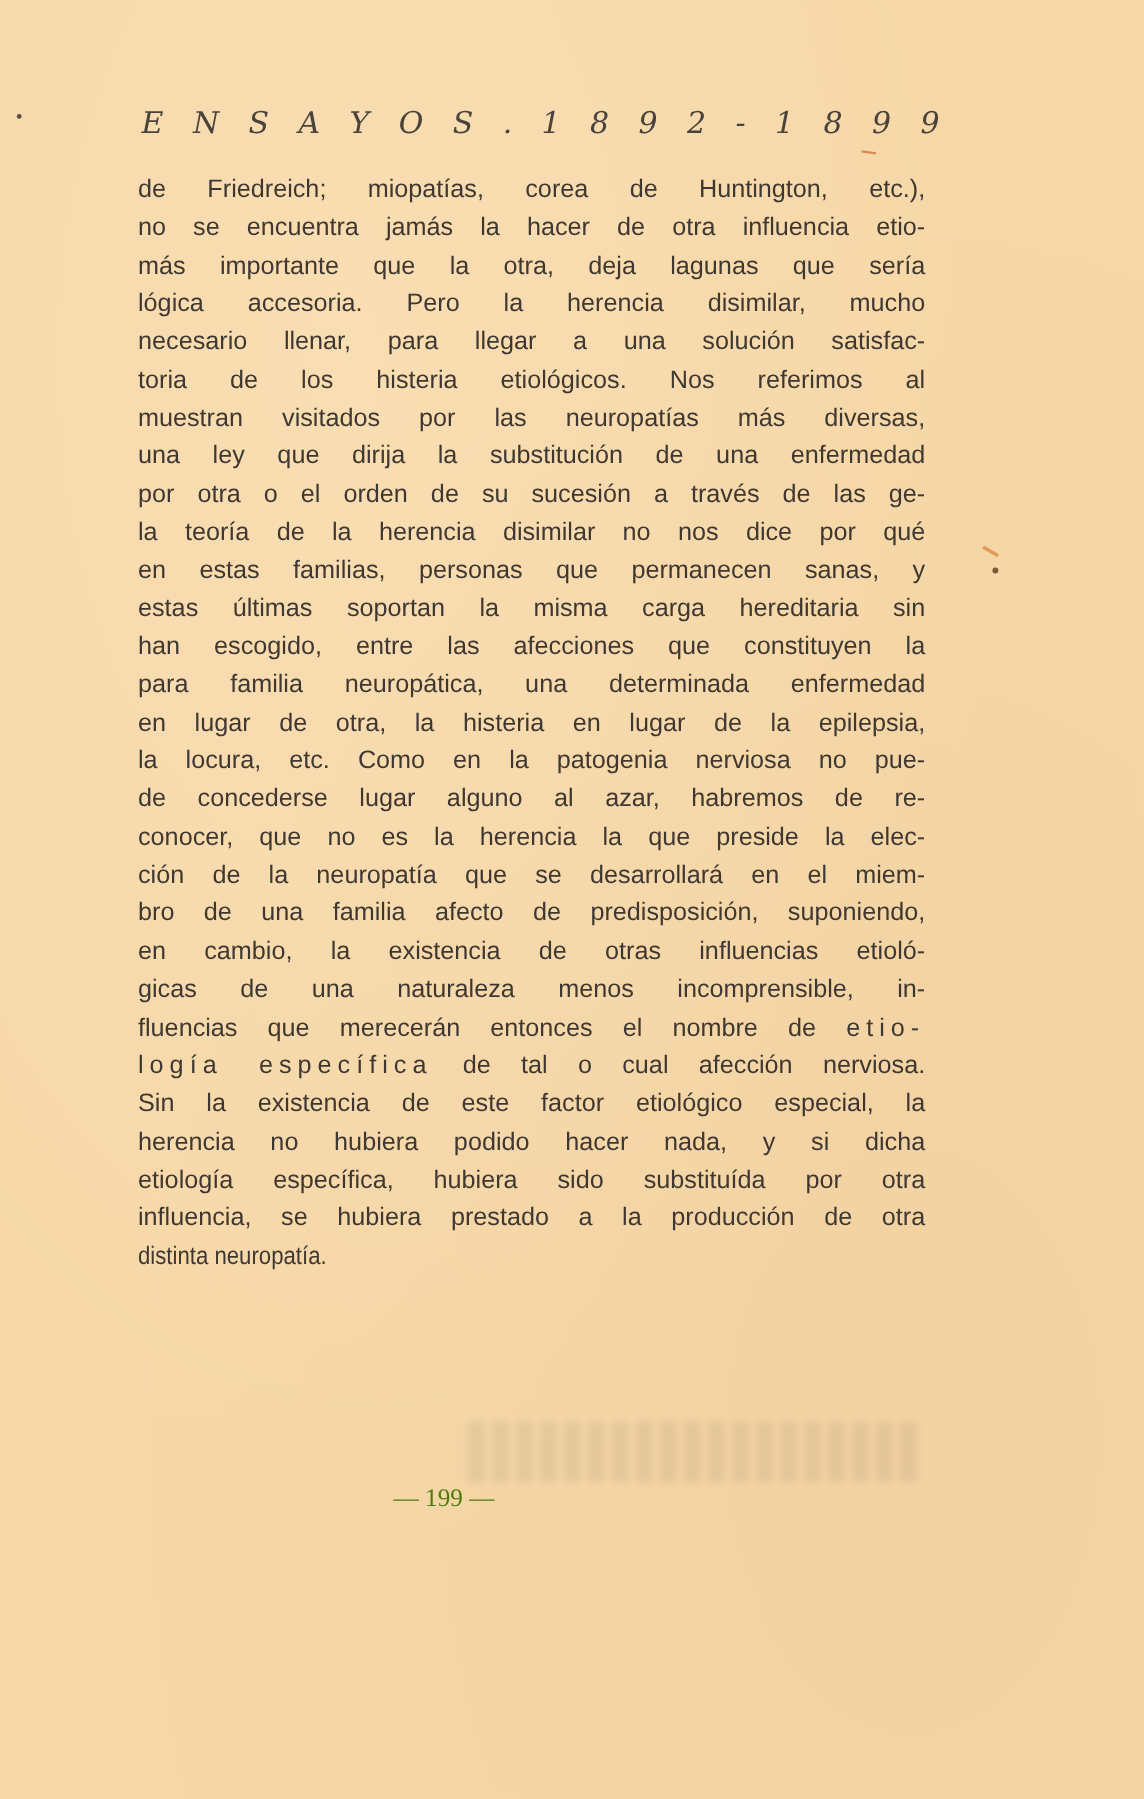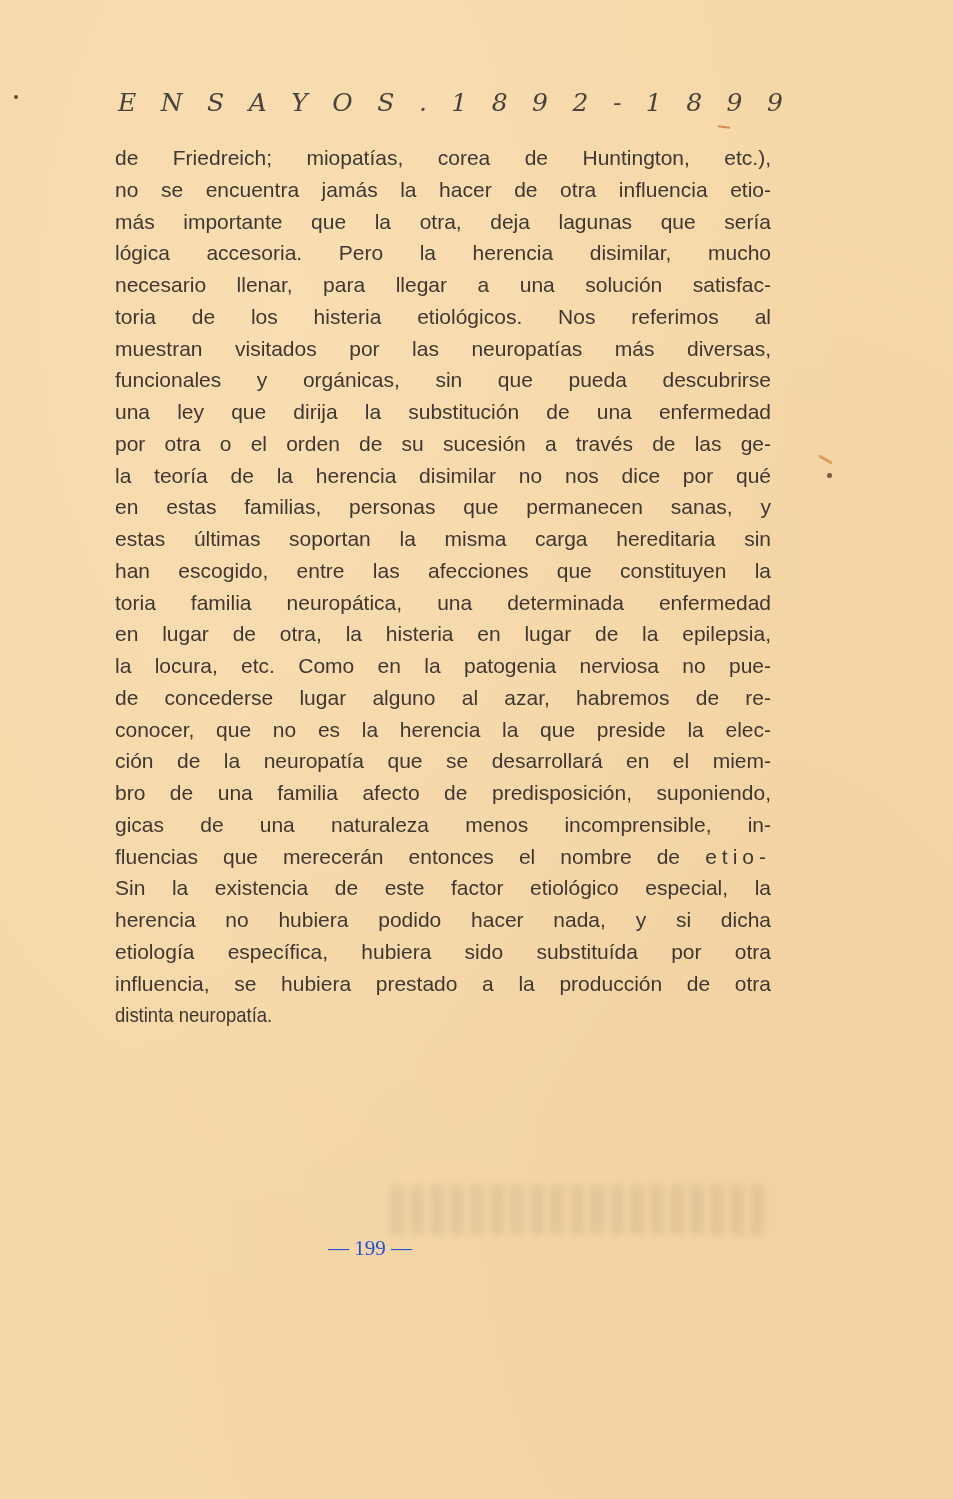--- a/index.html
+++ b/index.html
@@ -114,21 +114,21 @@
       filter: blur(3px);
     }
     .page-number {
       position: absolute;
       left: 0;
       width: 754px;
       top: 1236px;
       text-align: center;
       font-family: "Liberation Serif", serif;
       font-size: 21px;
-      color: #1d4ed8;
+      color: #4d7c0f;
       padding-right: 30px;
       box-sizing: border-box;
       padding-left: 16px;
     }
   </style>
 </head>
 <body>
 
 <div class="page">
   <div class="bullet-mark"></div>
@@ -155,36 +155,37 @@
   <div class="header-underline-mark"></div>
 
   <div class="body-text">
     <span class="line">de Friedreich; miopatías, corea de Huntington, etc.),</span>
     <span class="line">no se encuentra jamás la hacer de otra influencia etio-</span>
     <span class="line">más importante que la otra, deja lagunas que sería</span>
     <span class="line">lógica accesoria. Pero la herencia disimilar, mucho</span>
     <span class="line">necesario llenar, para llegar a una solución satisfac-</span>
     <span class="line">toria de los histeria etiológicos. Nos referimos al</span>
     <span class="line">muestran visitados por las neuropatías más diversas,</span>
-    <span class="line">funcionales y orgánicas, sin que pueda descubrirse</span>
     <span class="line">una ley que dirija la substitución de una enfermedad</span>
     <span class="line">por otra o el orden de su sucesión a través de las ge-</span>
     <span class="line">la teoría de la herencia disimilar no nos dice por qué</span>
     <span class="line">en estas familias, personas que permanecen sanas, y</span>
     <span class="line">estas últimas soportan la misma carga hereditaria sin</span>
     <span class="line">han escogido, entre las afecciones que constituyen la</span>
-    <span class="line">toria familia neuropática, una determinada enfermedad</span>
+    <span class="line">para familia neuropática, una determinada enfermedad</span>
     <span class="line">en lugar de otra, la histeria en lugar de la epilepsia,</span>
     <span class="line">la locura, etc. Como en la patogenia nerviosa no pue-</span>
     <span class="line">de concederse lugar alguno al azar, habremos de re-</span>
     <span class="line">conocer, que no es la herencia la que preside la elec-</span>
     <span class="line">ción de la neuropatía que se desarrollará en el miem-</span>
     <span class="line">bro de una familia afecto de predisposición, suponiendo,</span>
+    <span class="line">en cambio, la existencia de otras influencias etioló-</span>
     <span class="line">gicas de una naturaleza menos incomprensible, in-</span>
     <span class="line"><span>fluencias que merecerán entonces el nombre de</span> <span class="spaced">etio-</span></span>
+    <span class="line"><span class="spaced">logía específica</span> <span>de tal o cual afección nerviosa.</span></span>
     <span class="line">Sin la existencia de este factor etiológico especial, la</span>
     <span class="line">herencia no hubiera podido hacer nada, y si dicha</span>
     <span class="line">etiología específica, hubiera sido substituída por otra</span>
     <span class="line">influencia, se hubiera prestado a la producción de otra</span>
     <span class="line last" style="transform: scaleX(0.88);">distinta neuropatía.</span>
   </div>
 
   <div class="margin-mark-dash"></div>
   <div class="margin-mark-dot"></div>
 

